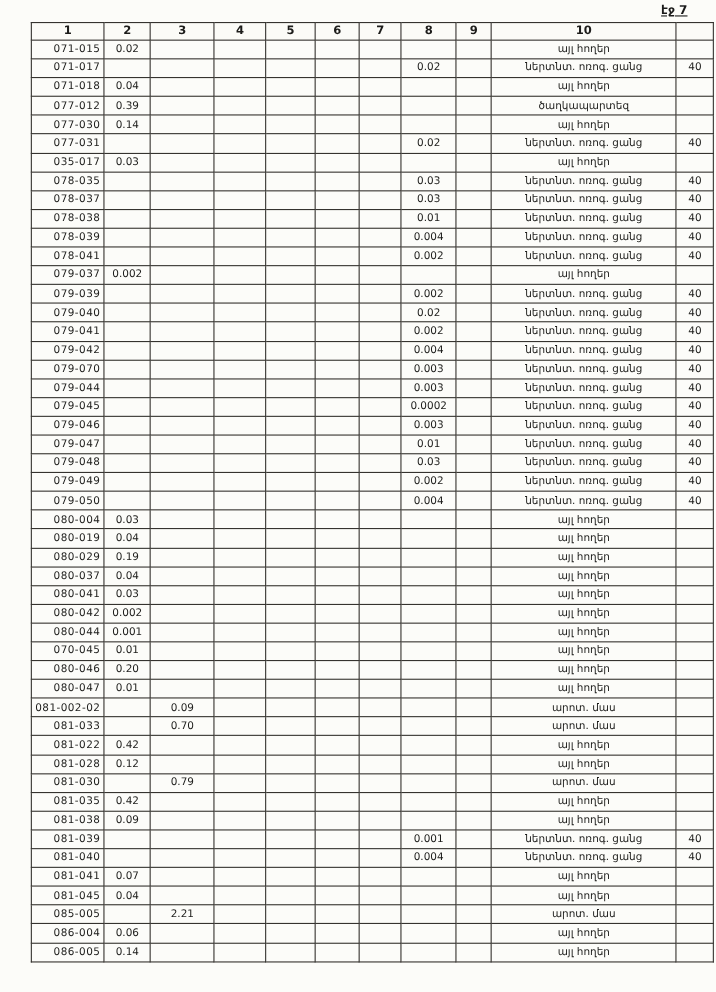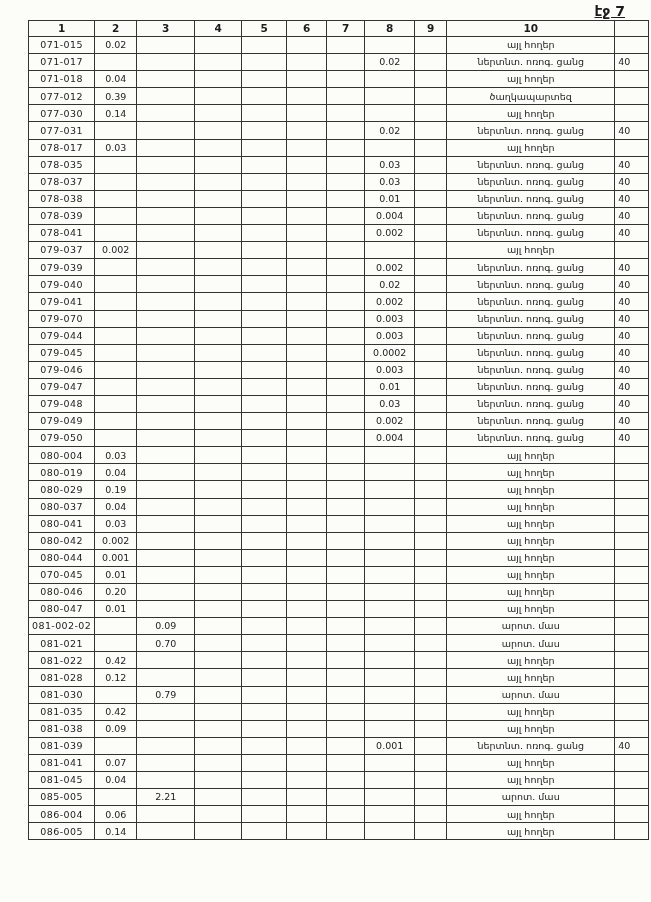--- a/index.html
+++ b/index.html
@@ -11,21 +11,21 @@
   .page {
     position: relative;
     width: 651px; height: 902px;
     background: #fcfcf9;
     color: #161616;
     overflow: hidden;
   }
   .corner {
     position: absolute;
     top: 3px; right: 26px;
-    font-size: 14px;
+    font-size: 11px;
     font-weight: bold;
     text-decoration: underline;
     color: #1b1b1b;
   }
   table.t {
     position: absolute;
     left: 28px; top: 20px;
     border-collapse: collapse;
     table-layout: fixed;
   }
@@ -40,28 +40,28 @@
     vertical-align: middle;
     color: #1c1c1a;
   }
   table.t th {
     font-size: 10.5px;
     font-weight: 700;
     text-align: center;
     height: 15px;
     background: #fbfbf7;
   }
-  td.code { text-align: center; padding-left: 5px; letter-spacing: 0.4px; }
+  td.code { text-align: right; padding-left: 5px; letter-spacing: 0.4px; }
   td.num  { text-align: center; }
   td.cat  { text-align: center; padding-left: 4px; font-size: 9px; }
   th.mg, td.mg {
     border: none;
     background: transparent;
     font-size: 8.5px;
-    text-align: left;
+    text-align: center;
     padding-left: 7px;
     color: #3a3a38;
   }
 </style>
 </head>
 <body>
 
 <div class="page">
 
   <div class="corner">էջ 7</div>
@@ -168,21 +168,21 @@
     <td class="num"></td>
     <td class="num"></td>
     <td class="num"></td>
     <td class="num"></td>
     <td class="num">0.02</td>
     <td class="num"></td>
     <td class="cat">ներտնտ. ոռոգ. ցանց</td>
     <td class="mg">40</td>
   </tr>
         <tr>
-    <td class="code">078-017</td>
+    <td class="code">035-017</td>
     <td class="num">0.03</td>
     <td class="num"></td>
     <td class="num"></td>
     <td class="num"></td>
     <td class="num"></td>
     <td class="num"></td>
     <td class="num"></td>
     <td class="num"></td>
     <td class="cat">այլ հողեր</td>
     <td class="mg"></td>
@@ -298,20 +298,33 @@
     <td class="num"></td>
     <td class="num"></td>
     <td class="num"></td>
     <td class="num"></td>
     <td class="num">0.002</td>
     <td class="num"></td>
     <td class="cat">ներտնտ. ոռոգ. ցանց</td>
     <td class="mg">40</td>
   </tr>
         <tr>
+    <td class="code">079-042</td>
+    <td class="num"></td>
+    <td class="num"></td>
+    <td class="num"></td>
+    <td class="num"></td>
+    <td class="num"></td>
+    <td class="num"></td>
+    <td class="num">0.004</td>
+    <td class="num"></td>
+    <td class="cat">ներտնտ. ոռոգ. ցանց</td>
+    <td class="mg">40</td>
+  </tr>
+        <tr>
     <td class="code">079-070</td>
     <td class="num"></td>
     <td class="num"></td>
     <td class="num"></td>
     <td class="num"></td>
     <td class="num"></td>
     <td class="num"></td>
     <td class="num">0.003</td>
     <td class="num"></td>
     <td class="cat">ներտնտ. ոռոգ. ցանց</td>
@@ -545,21 +558,21 @@
     <td class="num"></td>
     <td class="num"></td>
     <td class="num"></td>
     <td class="num"></td>
     <td class="num"></td>
     <td class="num"></td>
     <td class="cat">արոտ. մաս</td>
     <td class="mg"></td>
   </tr>
         <tr>
-    <td class="code">081-021</td>
+    <td class="code">081-033</td>
     <td class="num"></td>
     <td class="num">0.70</td>
     <td class="num"></td>
     <td class="num"></td>
     <td class="num"></td>
     <td class="num"></td>
     <td class="num"></td>
     <td class="num"></td>
     <td class="cat">արոտ. մաս</td>
     <td class="mg"></td>
@@ -631,20 +644,33 @@
   </tr>
         <tr>
     <td class="code">081-039</td>
     <td class="num"></td>
     <td class="num"></td>
     <td class="num"></td>
     <td class="num"></td>
     <td class="num"></td>
     <td class="num"></td>
     <td class="num">0.001</td>
+    <td class="num"></td>
+    <td class="cat">ներտնտ. ոռոգ. ցանց</td>
+    <td class="mg">40</td>
+  </tr>
+        <tr>
+    <td class="code">081-040</td>
+    <td class="num"></td>
+    <td class="num"></td>
+    <td class="num"></td>
+    <td class="num"></td>
+    <td class="num"></td>
+    <td class="num"></td>
+    <td class="num">0.004</td>
     <td class="num"></td>
     <td class="cat">ներտնտ. ոռոգ. ցանց</td>
     <td class="mg">40</td>
   </tr>
         <tr>
     <td class="code">081-041</td>
     <td class="num">0.07</td>
     <td class="num"></td>
     <td class="num"></td>
     <td class="num"></td>

